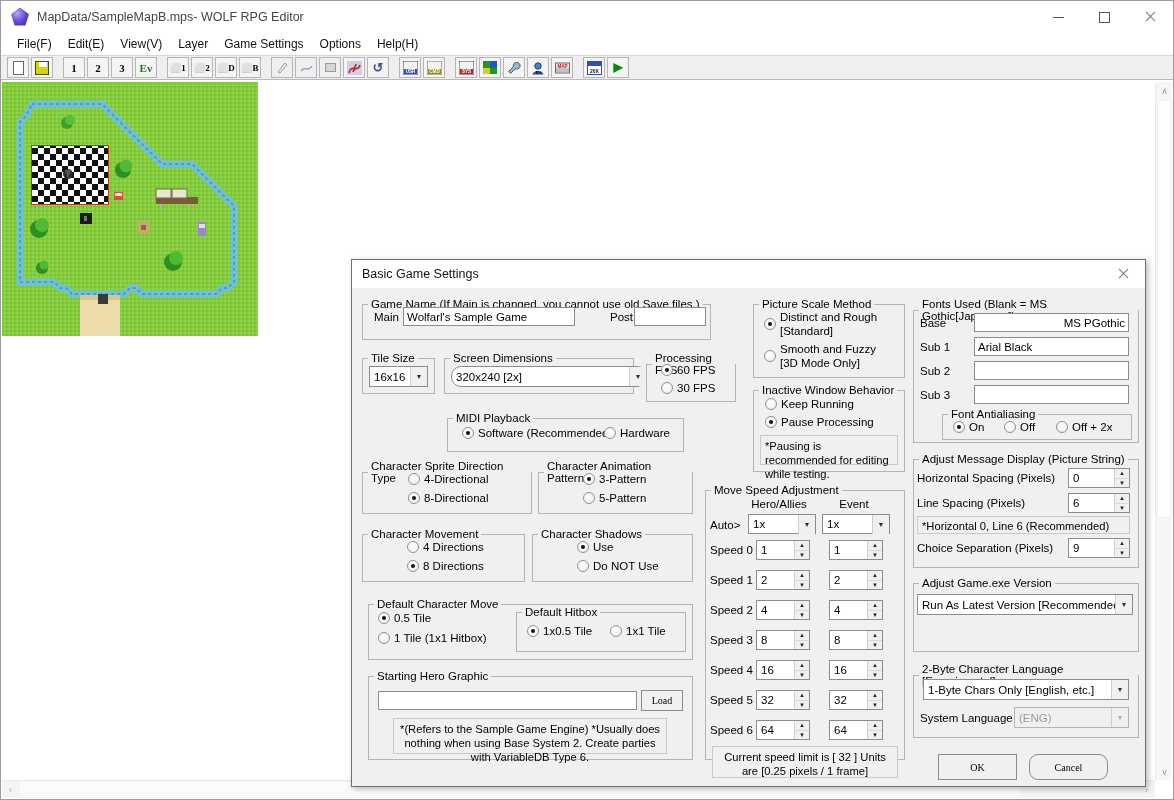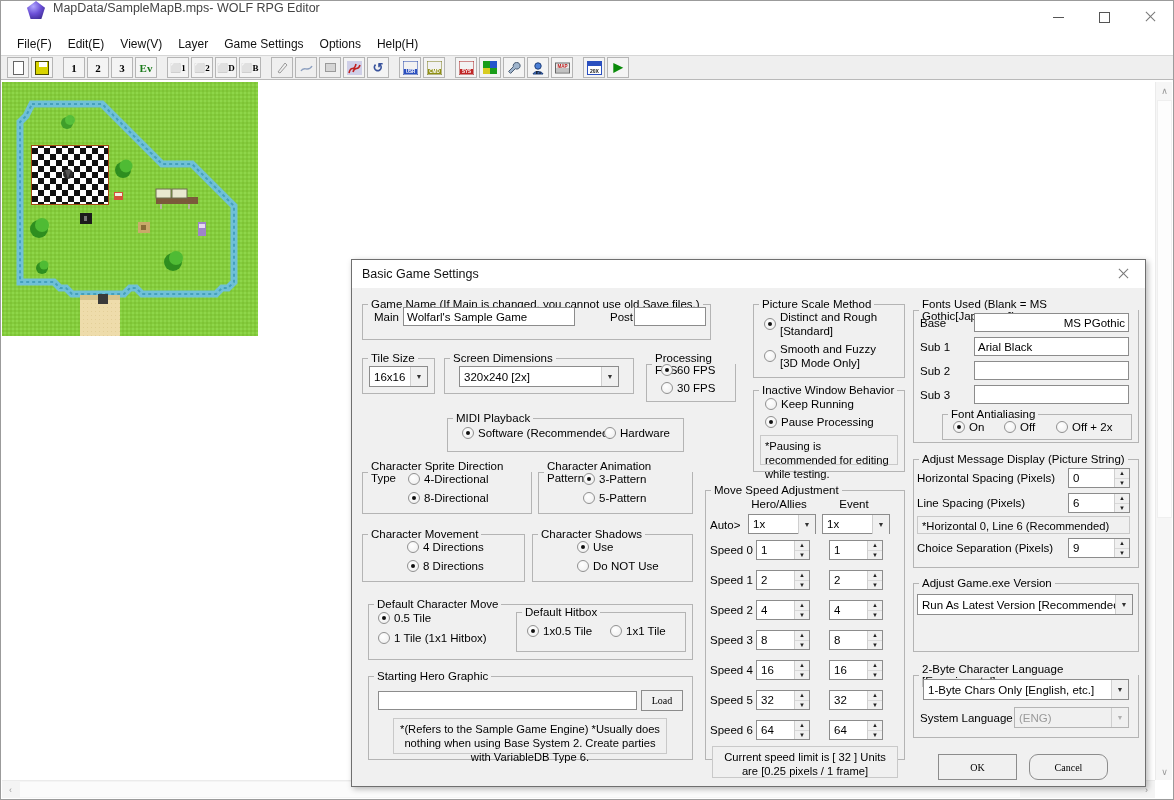--- a/index.html
+++ b/index.html
@@ -7,22 +7,22 @@
   body {
     width:1174px; height:800px; overflow:hidden;
     font-family:"Liberation Sans", sans-serif;
     font-size:12px; color:#000; background:#fff;
     position:relative;
   }
 
   
   #app { position:absolute; inset:0; background:#ffffff; border:1px solid #9b9b9b; }
 
-  .titlebar { height:32px; background:#ffffff; display:flex; 
-              border-bottom:1px solid #ffffff; position:relative;padding-left:16px; }
+  .titlebar { height:32px; background:#ffffff; display:flex; align-items:center;
+              border-bottom:1px solid #ffffff; position:relative; }
   .titlebar .appicon { width:18px; height:18px; margin-left:10px; margin-right:8px; position:relative; }
   .titlebar .appicon .di { position:absolute; inset:0; background:
       radial-gradient(circle at 35% 30%, #b2a7ff 0%, #6a4fd6 45%, #2c1f7a 100%);
       clip-path:polygon(50% 0%, 100% 38%, 80% 100%, 20% 100%, 0% 38%); }
   .titlebar .ttl { font-size:12.5px; color:#444; }
   .wbtns { position:absolute; right:0; top:0; height:32px; display:flex; }
   .wbtn { width:46px; height:32px; display:flex; align-items:center; justify-content:center;
           color:#555; font-size:13px; }
   .glyph-min { width:11px; height:1px; background:#555; }
   .glyph-max { width:11px; height:11px; border:1px solid #555; }
@@ -353,21 +353,21 @@
       <legend>Tile Size</legend>
     </fieldset>
     <div class="combo" style="left:17px; top:78px; width:59px;">
       <div class="cval">16x16</div>
       <div class="carrow">▼</div>
     </div>
 
     <fieldset style="left:92px; top:64px; width:190px; height:42px;">
       <legend>Screen Dimensions</legend>
     </fieldset>
-    <div class="combo" style="left:107px; top:78px; width:160px;">
+    <div class="combo" style="left:99px; top:78px; width:196px;border-radius:10px;">
       <div class="cval">320x240 [2x]</div>
       <div class="carrow">▼</div>
     </div>
 
     <fieldset style="left:294px; top:64px; width:90px; height:50px;">
       <legend>Processing FPS</legend>
     </fieldset>
     <div class="radio" style="left:309px; top:76px;">
       <div class="rdot on"></div>
       <span>60 FPS</span>

